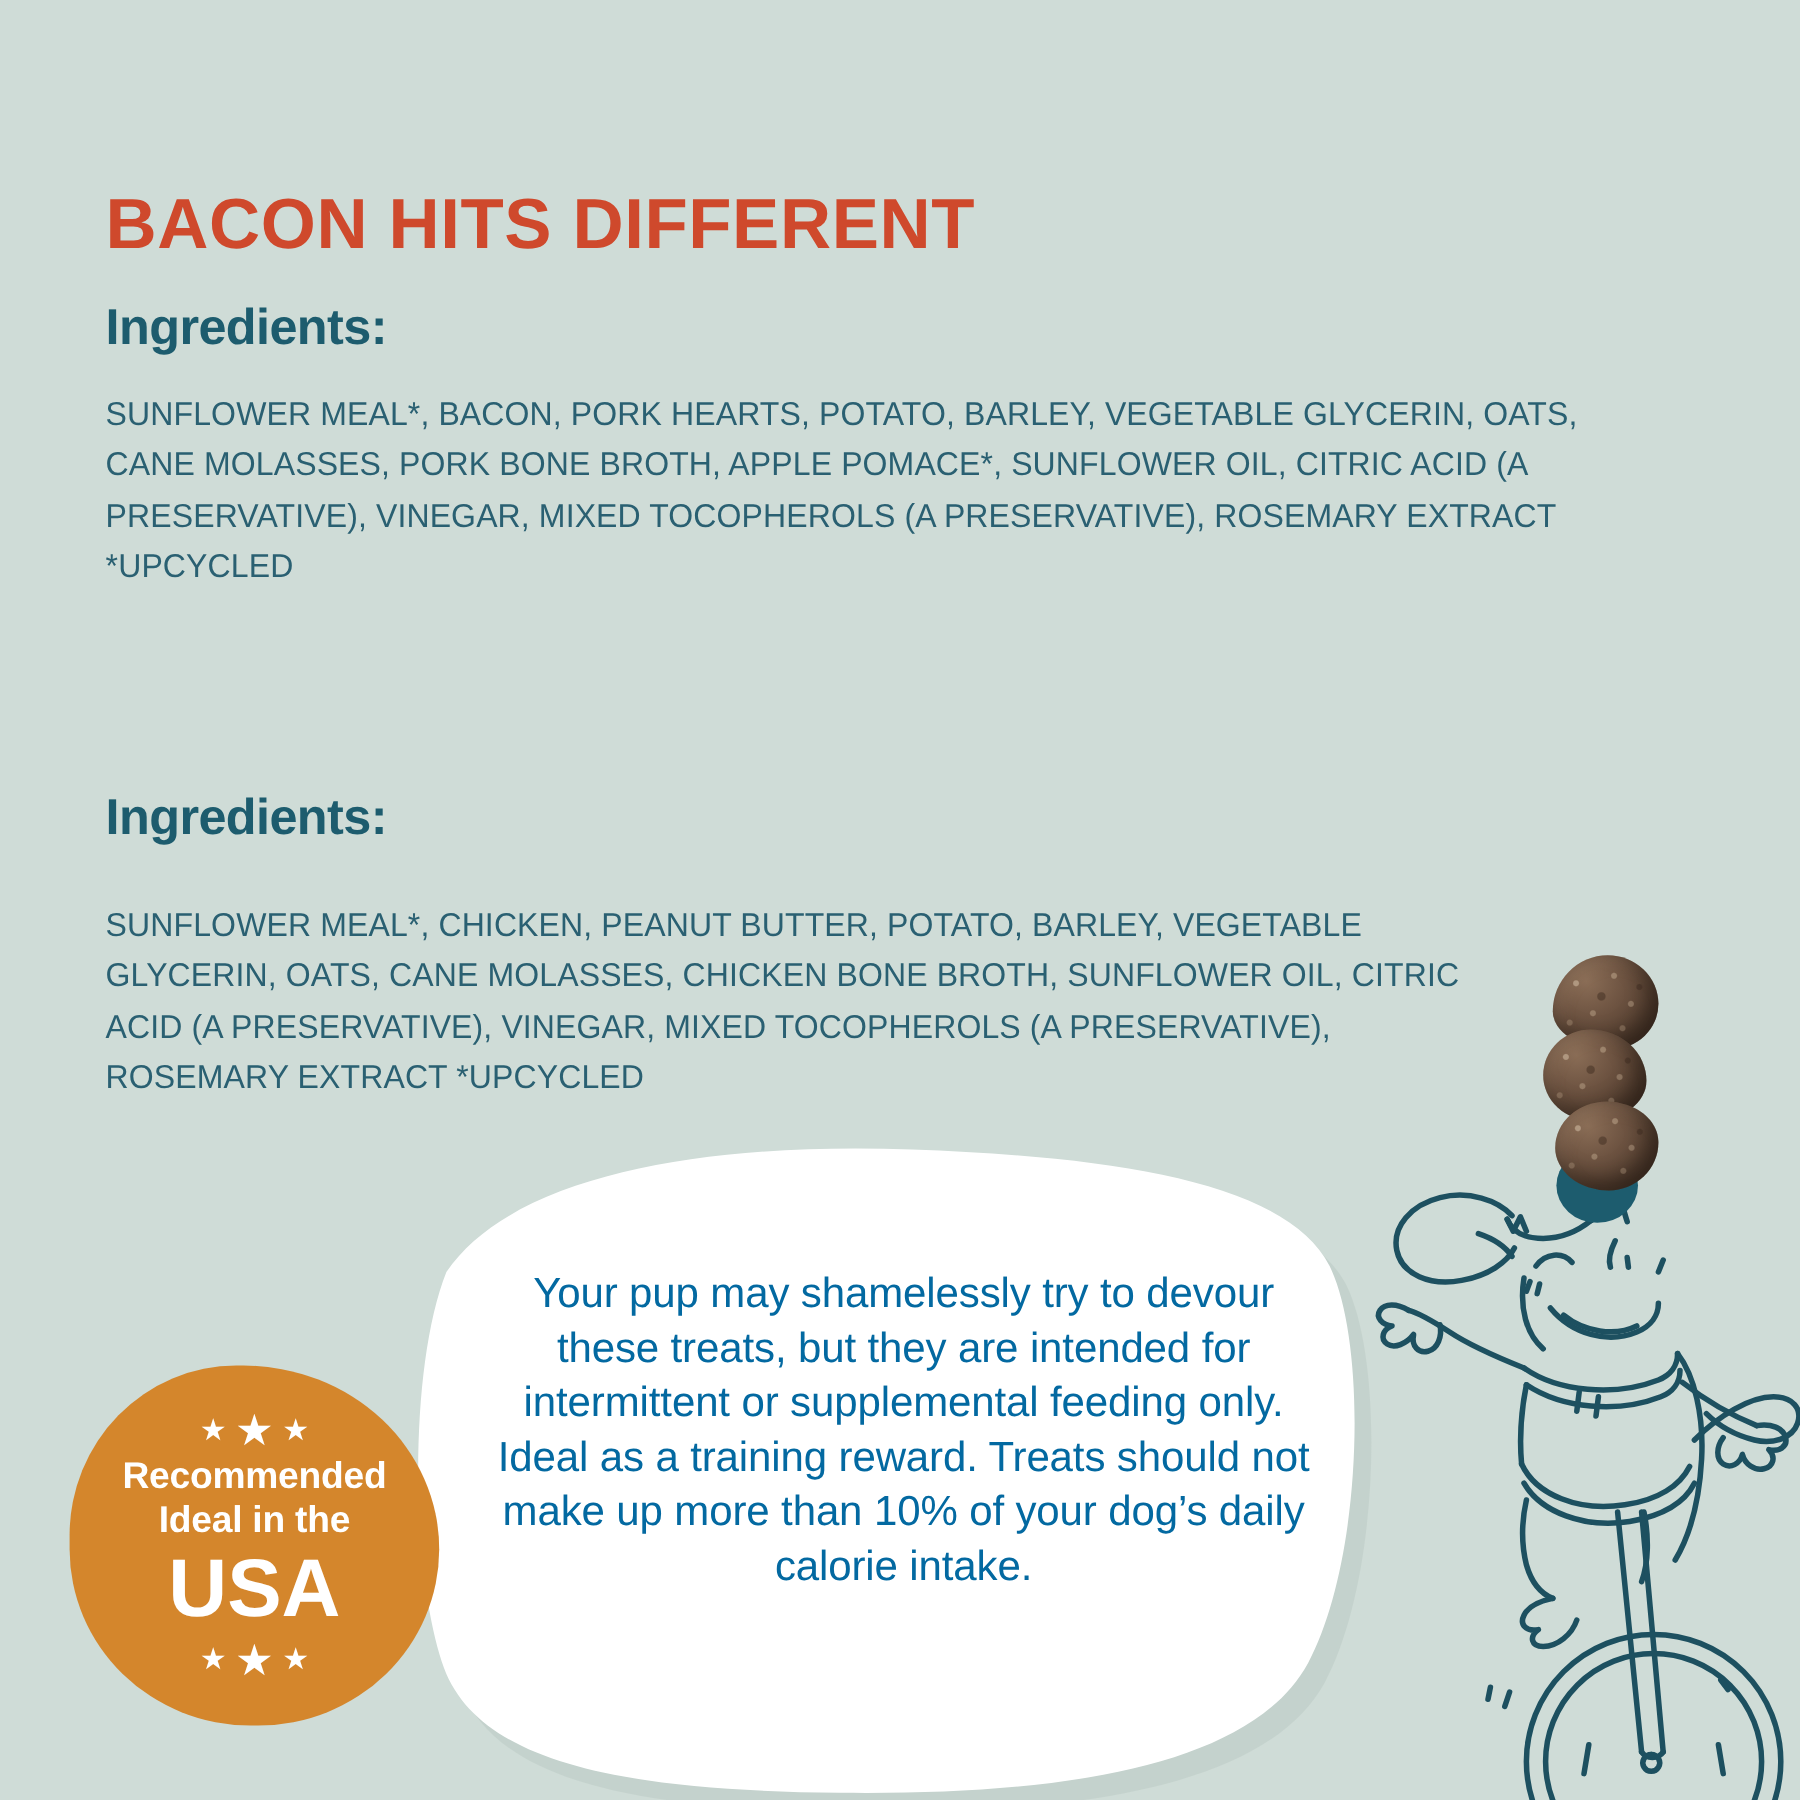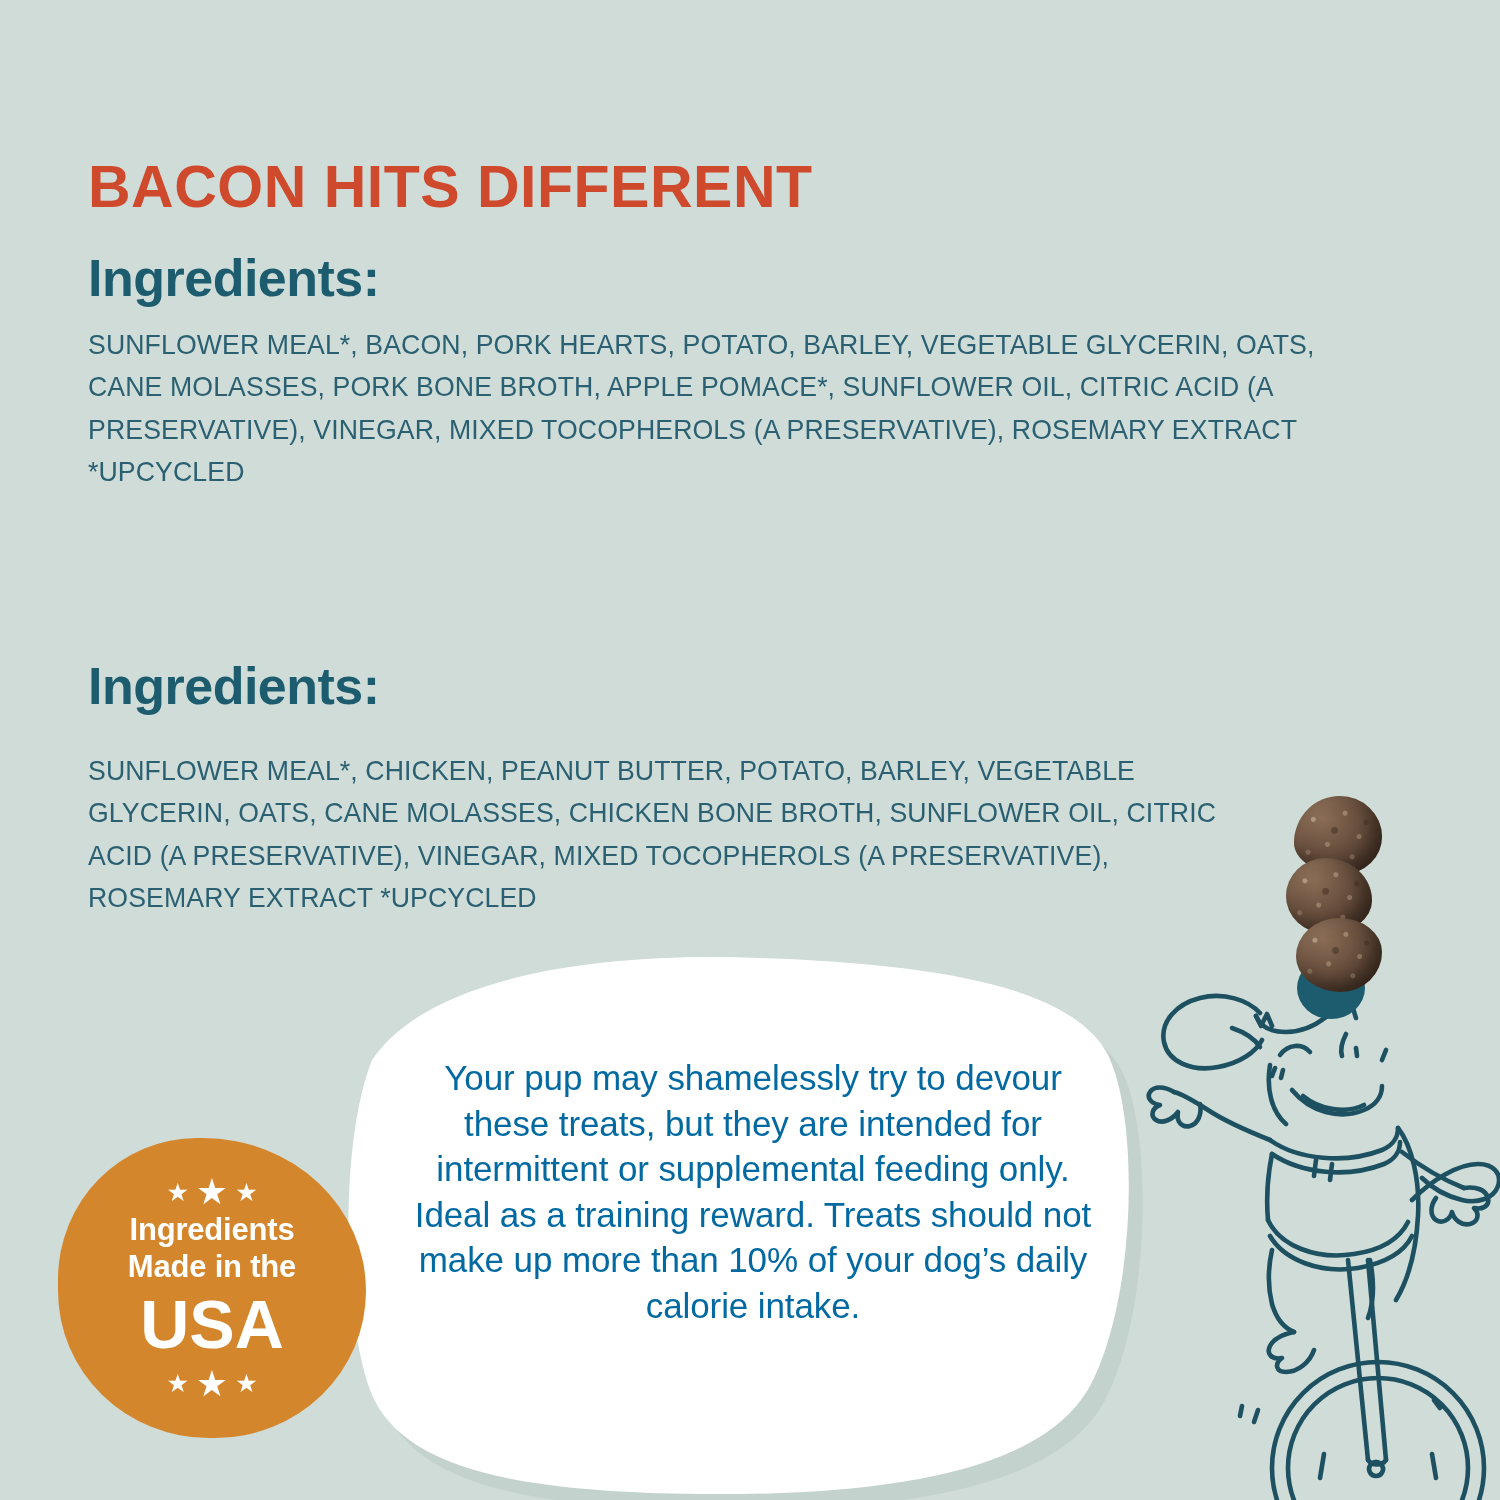--- a/index.html
+++ b/index.html
@@ -53,21 +53,21 @@
     letter-spacing:0.5px;
     line-height:1;
     transform:scaleX(1.0);
     transform-origin:left center;
     white-space:nowrap;
   }
   .kicker.red{color:#cf492c;}
   .kicker.orange{color:#e08a33;}
   .ing-label{
     font-weight:700;
-    font-size:52px;
+    font-size:42px;
     color:#1d5c6e;
     line-height:1;
     letter-spacing:-0.5px;
   }
   .ing-body{
     font-size:27.5px;
     line-height:1.54;
     color:#2a6072;
     letter-spacing:0.1px;
     font-weight:400;
@@ -252,22 +252,22 @@
   </div>
 
   <div class="badge">
     <div class="badge-shape"></div>
     <div class="badge-inner">
       <div class="stars">
         <span class="s-sm">★</span>
         <span class="s-lg">★</span>
         <span class="s-sm">★</span>
       </div>
-      <div class="badge-l1">Ingredients</div>
-      <div class="badge-l1">Made in the</div>
+      <div class="badge-l1">Recommended</div>
+      <div class="badge-l1">Ideal in the</div>
       <div class="badge-usa">USA</div>
       <div class="stars">
         <span class="s-sm">★</span>
         <span class="s-lg">★</span>
         <span class="s-sm">★</span>
       </div>
     </div>
   </div>
 
   <div class="card-text">

